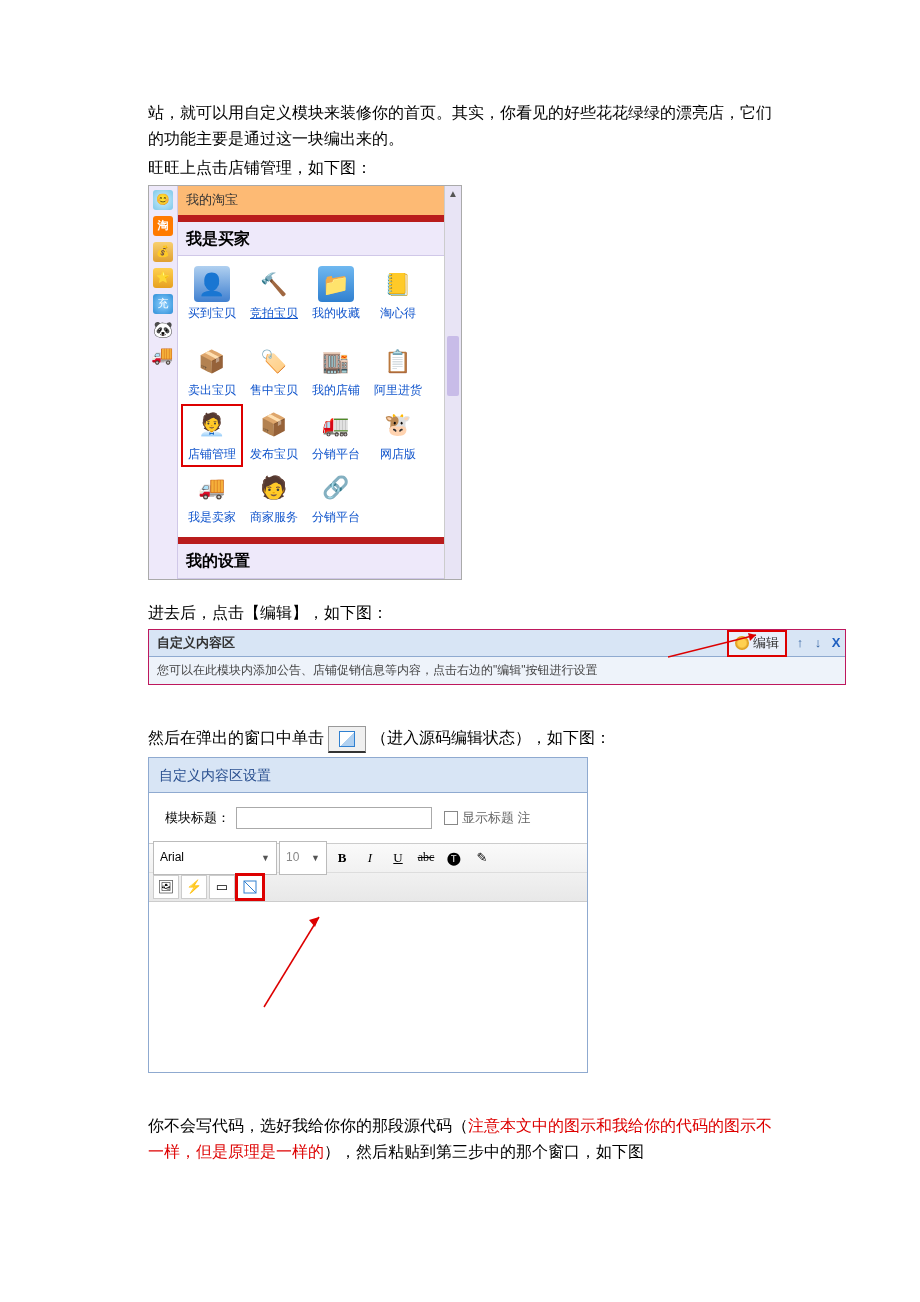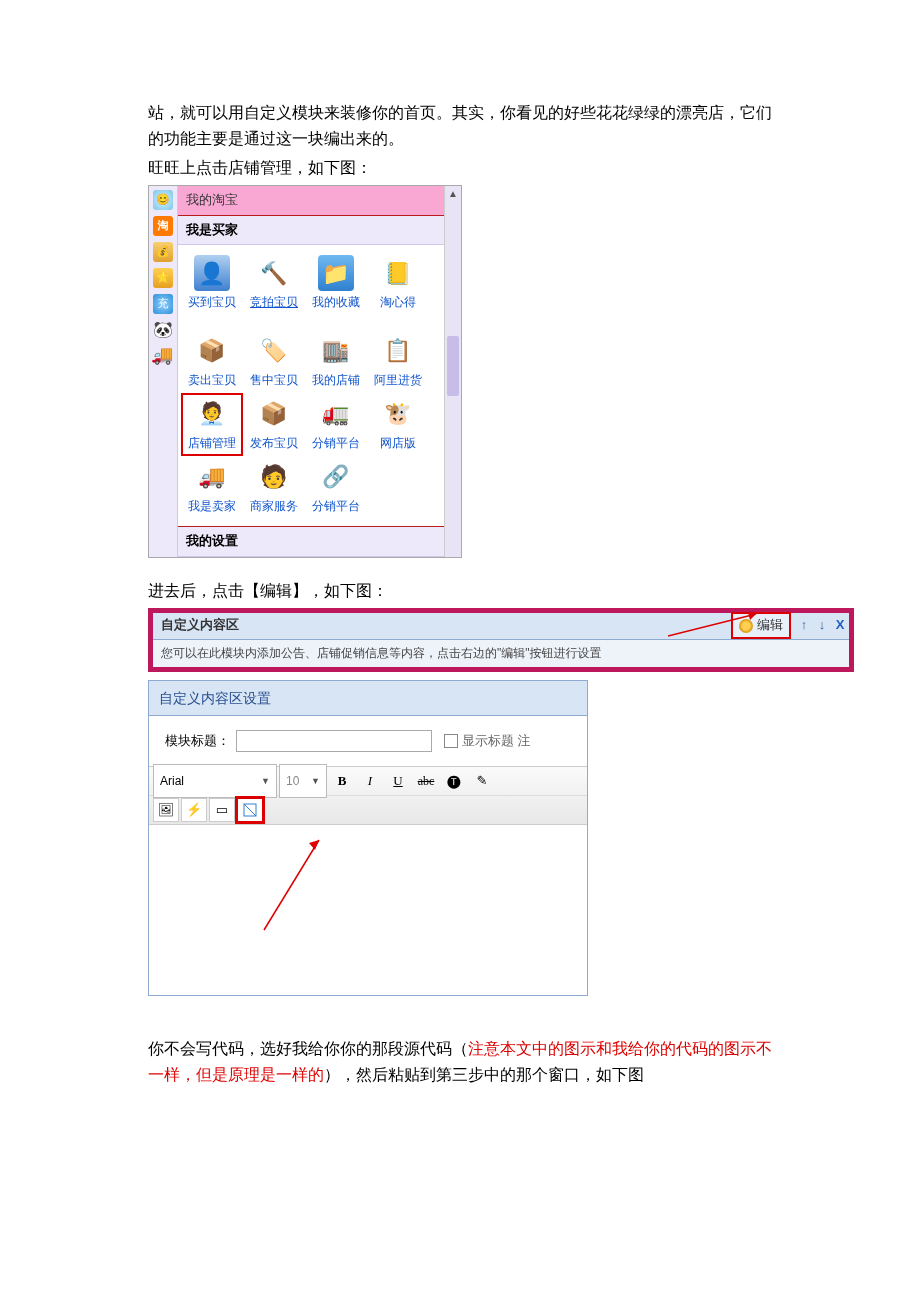--- a/index.html
+++ b/index.html
@@ -5,32 +5,32 @@
 body{margin:0;padding:0;font-family:"SimSun","Microsoft YaHei",sans-serif;font-size:16px;background:#fff;color:#000;line-height:1.6}
 .page{width:884px;margin:0 auto;padding:100px 130px 40px 130px;box-sizing:border-box}
 .body-text{font-size:16px;margin:0 0 4px 0}
 .red-text{color:#d00}
 
 
 .taobao-panel{width:312px;border:1px solid #aaa;background:#eee9fa;display:flex;margin-bottom:20px}
 .taobao-left{width:28px;background:#eee9fa;border-right:1px solid #d0c8e8;display:flex;flex-direction:column;align-items:center;padding-top:4px;gap:6px}
 .left-icon{width:20px;height:20px;border-radius:3px;display:flex;align-items:center;justify-content:center;font-size:11px}
 .taobao-main{flex:1;background:#fff;position:relative}
-.tab-header{background:#f9a8d4;padding:4px 8px;font-size:13px;color:#333}
-.section-header{background:#eee9fa;padding:4px 8px;font-size:13px;font-weight:bold;border-top:1px solid #b91c1c;border-bottom:1px solid #d0c8e8}
+.tab-header{background:#fdba74;padding:4px 8px;font-size:13px;color:#333}
+.section-header{background:#eee9fa;padding:4px 8px;font-size:16px;font-weight:bold;border-top:7px solid #b91c1c;border-bottom:1px solid #d0c8e8}
 .icon-grid{display:flex;flex-wrap:wrap;padding:8px 4px;gap:2px 2px}
 .icon-item{width:56px;display:flex;flex-direction:column;align-items:center;font-size:12px;color:#1155cc;text-align:center;cursor:pointer;padding:2px}
 .icon-box{width:36px;height:36px;margin-bottom:2px;border-radius:4px;display:flex;align-items:center;justify-content:center;font-size:22px}
 .icon-item.highlighted{outline:2px solid #d00;outline-offset:-1px}
 .scroll-col{width:16px;background:#e8e4f5;border-left:1px solid #ccc;position:relative}
 .scroll-arrow{height:16px;display:flex;align-items:center;justify-content:center;font-size:10px;color:#555}
 .scroll-thumb{position:absolute;top:150px;left:2px;width:12px;height:60px;background:#c8bce8;border-radius:2px}
 
 
-.edit-bar{width:696px;border:5px solid #be185d;margin-bottom:8px}
+.edit-bar{width:696px;border:1px solid #be185d;margin-bottom:18px}
 .edit-bar-top{background:#d8e5f5;display:flex;align-items:center;height:26px;border-bottom:1px solid #8faad0}
 .edit-bar-title{font-size:13px;font-weight:bold;padding:0 8px;flex:1;color:#333}
 .edit-btn{border:2px solid #d00;display:flex;align-items:center;padding:1px 6px;margin-right:4px;font-size:13px;background:#eaf0fa;color:#333}
 .edit-gear{width:14px;height:14px;border-radius:50%;background:radial-gradient(circle,#ffd050 40%,#e0a020 60%);margin-right:4px}
 .edit-ctrl{width:16px;height:18px;display:flex;align-items:center;justify-content:center;font-size:13px;color:#3060a0;margin:0 1px;font-weight:bold}
 .edit-bar-desc{background:#eef3fa;font-size:12px;padding:4px 8px;color:#444}
 
 
 .src-icon{display:inline-block;width:36px;height:24px;border:1px solid #999;background:#f0f0f0;vertical-align:middle;position:relative}
 .src-icon::after{content:"";position:absolute;left:10px;top:4px;width:14px;height:14px;border:1px solid #3080d0;background:linear-gradient(135deg,#fff 50%,#b0d0f0 50%)}
@@ -159,20 +159,25 @@
     <div class="edit-ctrl" style="color:#2060c0">X</div>
   </div>
   <div class="edit-bar-desc">您可以在此模块内添加公告、店铺促销信息等内容，点击右边的"编辑"按钮进行设置</div>
 </div>
 <svg style="position:absolute;left:520px;top:0;pointer-events:none" width="100" height="30">
         <line x1="0" y1="28" x2="88" y2="6" stroke="#d00" stroke-width="1.5"></line>
         <polygon points="88,6 80,4 82,12" fill="#d00"></polygon>
       </svg>
 </div>
 
+<p class="body-text" style="margin-top:40px">
+  <span>然后在弹出的窗口中单击</span>
+  <span class="src-icon" style="border-bottom:2px solid #333"></span>
+  <span>（进入源码编辑状态），如下图：</span>
+</p>
 
 <div class="settings-panel">
   <div class="settings-title">自定义内容区设置</div>
   <div class="settings-row">
     <span>模块标题：</span>
     <input class="settings-input" style="">
     <span class="checkbox"></span>
     <span style="color:#666">显示标题 注</span>
   </div>
   <div class="toolbar">

